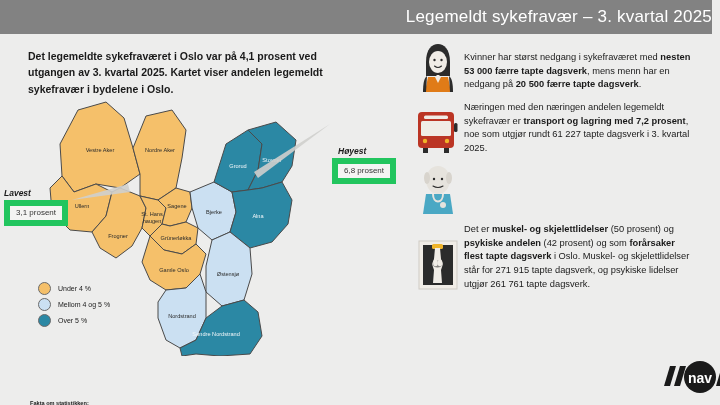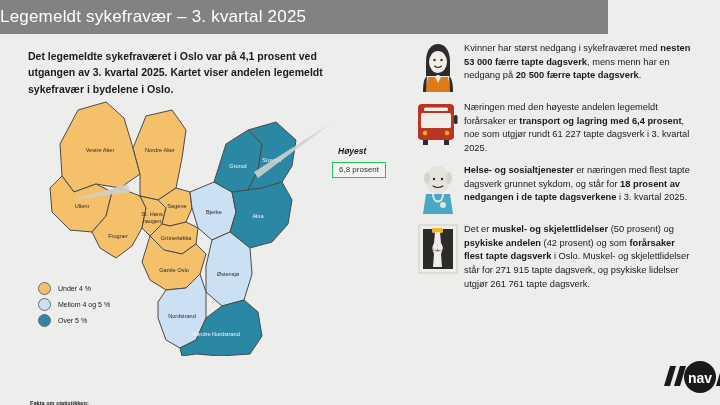--- a/index.html
+++ b/index.html
@@ -6,23 +6,23 @@
   html,body{margin:0;padding:0;}
   body{
     width:720px;height:405px;overflow:hidden;
     background:#ededec;
     font-family:"Liberation Sans","DejaVu Sans",sans-serif;
     color:#1a1a1a;
     position:relative;
   }
   
   .header{
-    position:absolute;left:0;top:0;width:608px;height:34px;
+    position:absolute;left:0;top:0;width:712px;height:34px;
     background:#828282;
-    display:flex;align-items:center;justify-content:flex-start;
+    display:flex;align-items:center;justify-content:flex-end;
   }
   .header-title{
     color:#ffffff;font-size:17px;font-weight:400;letter-spacing:.2px;
     white-space:nowrap;
   }
   
   .left-col{position:absolute;left:0;top:34px;width:410px;height:297px;}
   .intro{
     position:absolute;left:28px;top:14px;width:330px;
     font-size:10.5px;font-weight:bold;line-height:1.55;color:#1a1a1a;
@@ -35,41 +35,41 @@
     text-anchor:middle;
   }
   .dlabel.light{fill:#f2f7fa;}
   
   .callout{position:absolute;}
   .callout .ctitle{
     font-size:8.5px;font-style:italic;font-weight:bold;color:#1a1a1a;
     margin-bottom:2px;
   }
   .callout .cbox{
-    background:#f4f4f3;border:1px solid #22c55e;
+    background:#f4f4f3;border:6px solid #22c55e;
     font-size:8px;color:#333;padding:2px 6px 3px 6px;display:inline-block;
     white-space:nowrap;
   }
   .callout-lavest{left:4px;top:92px;}
   .callout-hoyest{left:332px;top:50px;}
   .callout-hoyest .ctitle{text-align:left;padding-left:6px;}
   
   .legend{position:absolute;left:38px;top:246px;}
   .legend-row{display:flex;align-items:center;height:16px;}
   .legend-dot{
     width:11px;height:11px;border-radius:50%;border:1px solid #6b6b6b;
     margin-right:7px;flex:none;
   }
   .legend-label{font-size:7px;color:#1a1a1a;white-space:nowrap;}
   
   .footnote{position:absolute;left:30px;top:366px;width:330px;}
   .footnote-title{font-size:5.6px;font-weight:bold;color:#1a1a1a;margin-bottom:2px;}
   
   .right-col{position:absolute;left:412px;top:40px;width:300px;}
-  .fact{display:flex;align-items:flex-start;margin-bottom:7px;}
+  .fact{display:flex;align-items:flex-end;margin-bottom:7px;}
   .fact-icon{width:52px;flex:none;display:flex;justify-content:center;padding-top:2px;}
   .fact-text{
     font-size:9.3px;line-height:1.46;color:#1a1a1a;width:228px;padding-top:2px;
   }
   .fact-text b{font-weight:bold;}
   
   .nav-logo{position:absolute;left:660px;top:360px;width:70px;height:34px;}
 </style>
 </head>
 <body>
@@ -131,20 +131,24 @@
       <text class="dlabel light" x="272" y="66">Stovner</text>
       <text class="dlabel light" x="258" y="122">Alna</text>
       <text class="dlabel" x="228" y="180">Østensjø</text>
       <text class="dlabel" x="182" y="222">Nordstrand</text>
       <text class="dlabel light" x="216" y="240">Søndre Nordstrand</text>
 
       <polygon points="72,104 128,88 130,96" fill="#cfcfcd" opacity="0.9"></polygon>
       <polygon points="330,28 254,76 258,82" fill="#cfcfcd" opacity="0.9"></polygon>
     </svg>
 
+    <div class="callout callout-lavest">
+      <div class="ctitle">Lavest</div>
+      <div class="cbox">3,1 prosent</div>
+    </div>
     <div class="callout callout-hoyest">
       <div class="ctitle">Høyest</div>
       <div class="cbox">6,8 prosent</div>
     </div>
   </div>
 
   <div class="legend" id="legend">
       <div class="legend-row">
         <span class="legend-dot" style="background: rgb(245, 192, 106);"></span>
         <span class="legend-label">Under 4 %</span>
@@ -190,38 +194,37 @@
         <rect x="2" y="3" width="36" height="36" rx="4" fill="#bb3524"></rect>
         <rect x="8" y="6.5" width="24" height="3.5" rx="1.5" fill="#f0ece6"></rect>
         <rect x="5" y="12" width="30" height="15" rx="1.5" fill="#f0ece6"></rect>
         <circle cx="9" cy="32" r="2.2" fill="#f0b429"></circle>
         <circle cx="31" cy="32" r="2.2" fill="#f0b429"></circle>
         <rect x="38" y="14" width="3.5" height="9" rx="1.5" fill="#2b2b2b"></rect>
         <rect x="7" y="39" width="5" height="5" fill="#2b2b2b"></rect>
         <rect x="28" y="39" width="5" height="5" fill="#2b2b2b"></rect>
       </svg>
     </div>
-    <div class="fact-text"><span>Næringen med den høyeste andelen legemeldt forårsaker er </span><b>transport og lagring med 6,4 prosent</b><span>, noe som utgjør rundt 61 227 tapte dagsverk i 3. kvartal 2025.</span></div>
+    <div class="fact-text"><span>Næringen med den næringen andelen legemeldt sykefravær er </span><b>transport og lagring med 7,2 prosent</b><span>, noe som utgjør rundt 61 227 tapte dagsverk i 3. kvartal 2025.</span></div>
   </div>
 
   <div class="fact">
     <div class="fact-icon">
       <svg width="40" height="50" viewBox="0 0 40 50">
         <ellipse cx="20" cy="16" rx="12" ry="14" fill="#e6e3dd"></ellipse>
         <ellipse cx="9" cy="14" rx="3" ry="6" fill="#d8d4cd"></ellipse>
         <ellipse cx="31" cy="14" rx="3" ry="6" fill="#d8d4cd"></ellipse>
         <circle cx="16" cy="15" r="1.2" fill="#2b2b2b"></circle>
         <circle cx="24" cy="15" r="1.2" fill="#2b2b2b"></circle>
         <path d="M15 22 Q20 25 25 22" stroke="#2b2b2b" stroke-width="1.1" fill="none" stroke-linecap="round"></path>
         <path d="M8 30 L32 30 L35 50 L5 50 Z" fill="#4aa8c4"></path>
         <path d="M15 30 C15 40 25 40 25 30" stroke="#e6e3dd" stroke-width="2" fill="none"></path>
         <circle cx="25" cy="41" r="3" fill="#e6e3dd"></circle>
       </svg>
     </div>
-    <div class="fact-text"><b>Helse- og sosialtjenester</b><span> er næringen med flest tapte dagsverk grunnet sykdom, og står for </span><b>18 prosent av nedgangen i de tapte dagsverkene</b><span> i 3. kvartal 2025.</span></div>
   </div>
 
   <div class="fact">
     <div class="fact-icon">
       <svg width="42" height="52" viewBox="0 0 42 52">
         <rect x="2" y="2" width="38" height="48" fill="#f0ece6" stroke="#cfcbc4" stroke-width="1"></rect>
         <rect x="6" y="6" width="30" height="40" fill="#2b2b2b"></rect>
         <rect x="15" y="5" width="11" height="5" rx="1.5" fill="#f0b429"></rect>
         <path d="M18 9 L23 9 L24 20 L26 25 L24 31 L25 44 L16 44 L17 31 L15 25 L17 20 Z" fill="#f0ece6"></path>
         <ellipse cx="20.5" cy="25" rx="5" ry="3.5" fill="#2b2b2b" opacity="0.55"></ellipse>

